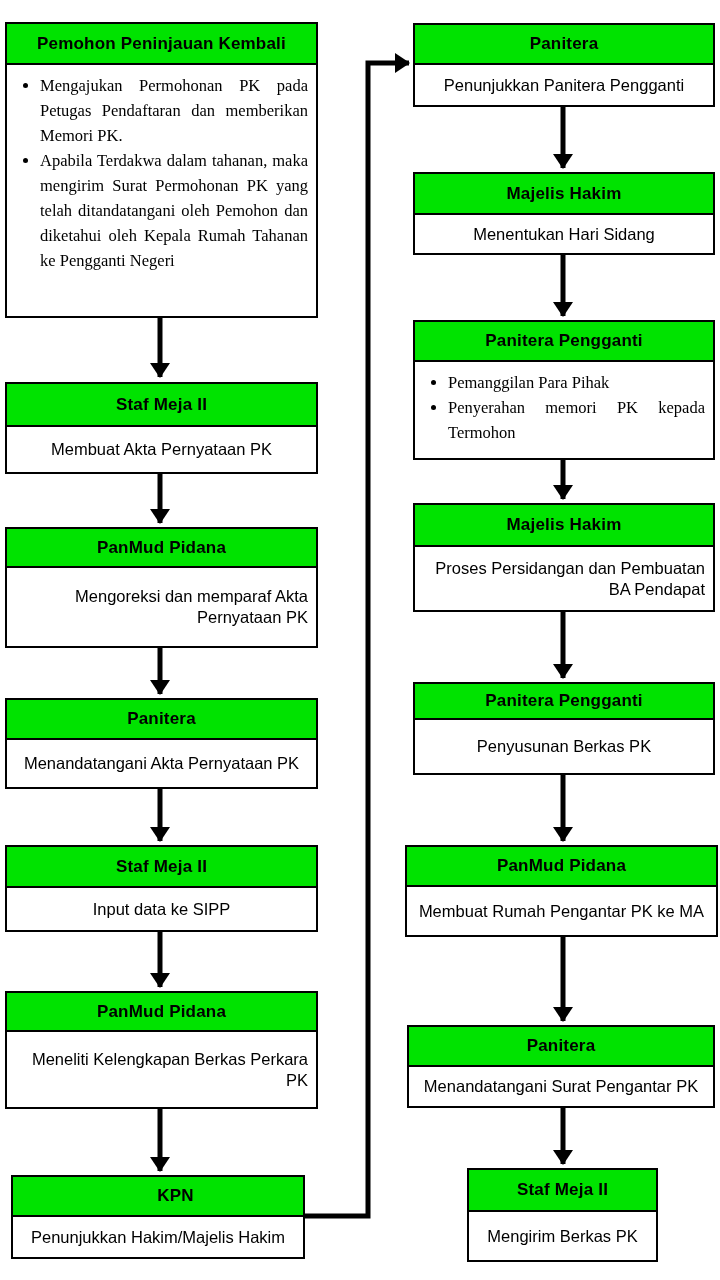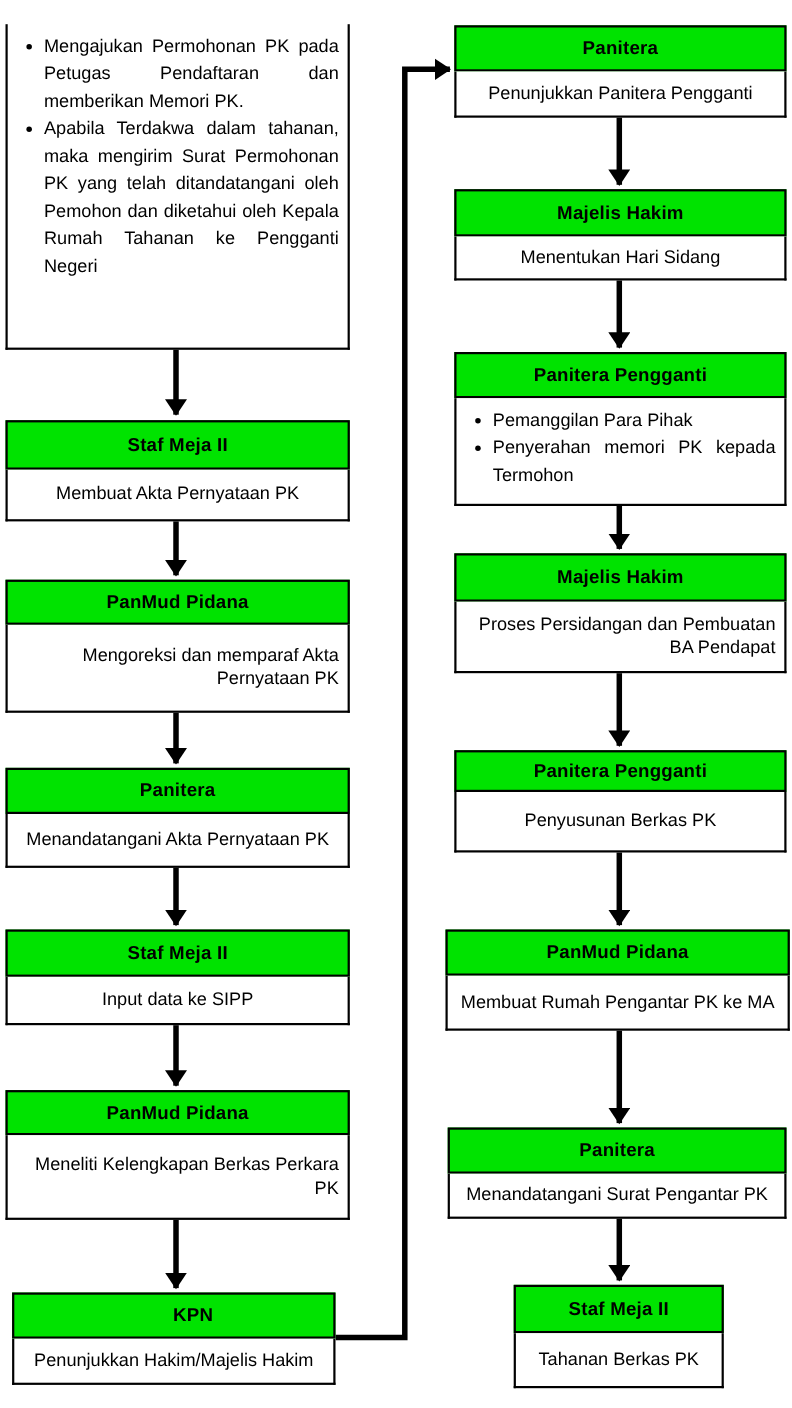--- a/index.html
+++ b/index.html
@@ -18,21 +18,21 @@
     border: 2px solid var(--border, #000);
     display: flex; align-items: center; justify-content: center;
     font-weight: bold; font-size: 17px; letter-spacing: 0.2px;
   }
   .bd {
     background: var(--body_bg, #fff);
     border: 2px solid var(--border, #000); border-top: 0;
     flex: 1; display: flex; align-items: center; justify-content: center;
     text-align: right; font-size: 16.5px; line-height: 1.25; padding: 2px 8px;
   }
-  .bd.bullets { display: block; text-align: left; padding: 8px 8px 4px 8px; }
+  .bd.bullets { display: block; text-align: left; padding: 8px 8px 4px 8px; font-family: Liberation Serif, serif; }
   .bullets ul { margin: 0; padding-left: 25px; }
   .bullets li { text-align: justify; text-align-last: left; line-height: 25px; font-size: 16.5px; }
   .arrow-layer line, .arrow-layer polyline { stroke: var(--arrow, #000); stroke-width: 5; fill: none; }
   .arrow-layer polyline { stroke-linejoin: miter; }
   #ah path { fill: var(--arrow, #000); }
 </style>
 </head>
 <body>
 
 <div class="canvas">
@@ -56,20 +56,21 @@
     <line x1="563" y1="458" x2="563" y2="499" marker-end="url(#ah)"></line>
     <line x1="563" y1="610" x2="563" y2="678" marker-end="url(#ah)"></line>
     <line x1="563" y1="773" x2="563" y2="841" marker-end="url(#ah)"></line>
     <line x1="563" y1="935" x2="563" y2="1021" marker-end="url(#ah)"></line>
     <line x1="563" y1="1106" x2="563" y2="1164" marker-end="url(#ah)"></line>
 
     <polyline points="305,1216 368,1216 368,63 409,63" marker-end="url(#ah)"></polyline>
   </svg>
 
   <div class="fbox" style="left:5px; top:22px; width:313px; height:296px;">
+    <div class="hd" style="height:43px;">Pemohon Peninjauan Kembali</div>
     <div class="bd bullets">
       <ul>
         <li>Mengajukan Permohonan PK pada Petugas Pendaftaran dan memberikan Memori PK.</li>
         <li>Apabila Terdakwa dalam tahanan, maka mengirim Surat Permohonan PK yang telah ditandatangani oleh Pemohon dan diketahui oleh Kepala Rumah Tahanan ke Pengganti Negeri</li>
       </ul>
     </div>
   </div>
 
   <div class="fbox" style="left:5px; top:382px; width:313px; height:92px;">
     <div class="hd" style="height:45px;">Staf Meja II</div>
@@ -136,16 +137,16 @@
     <div class="bd">Membuat Rumah Pengantar PK ke MA</div>
   </div>
 
   <div class="fbox" style="left:407px; top:1025px; width:308px; height:83px;">
     <div class="hd" style="height:42px;">Panitera</div>
     <div class="bd">Menandatangani Surat Pengantar PK</div>
   </div>
 
   <div class="fbox" style="left:467px; top:1168px; width:191px; height:94px;">
     <div class="hd" style="height:44px;">Staf Meja II</div>
-    <div class="bd">Tahanan Berkas PK</div>
+    <div class="bd">Mengirim Berkas PK</div>
   </div>
 
 </div>
 
 </body></html>

